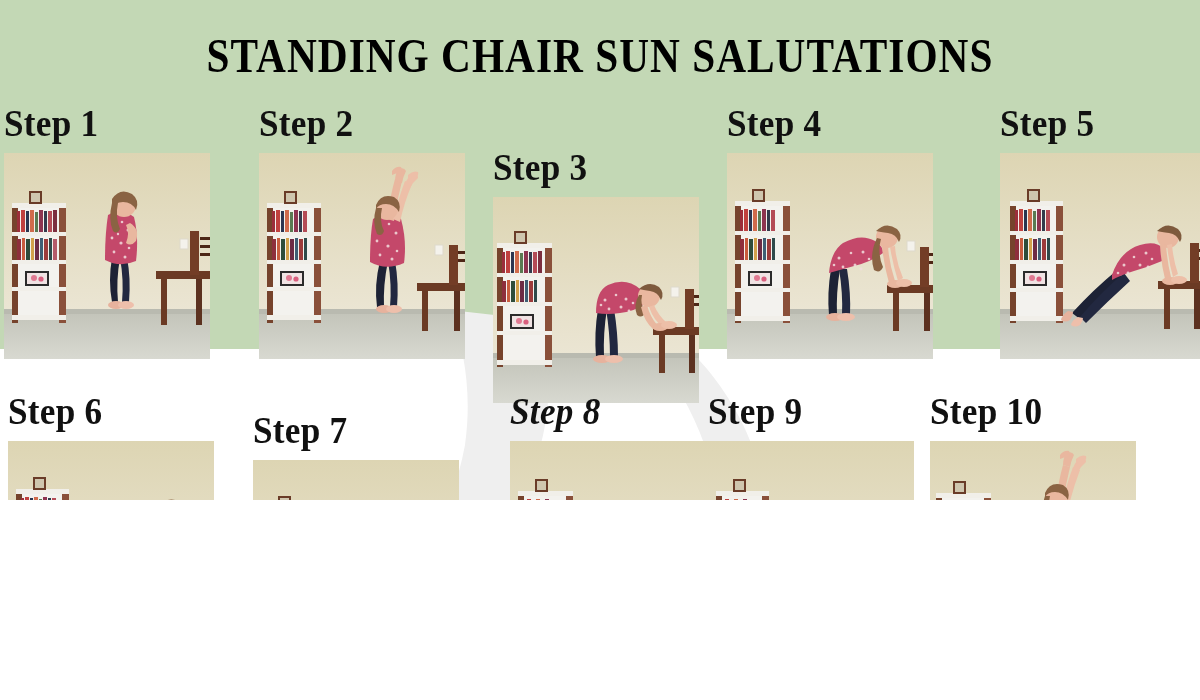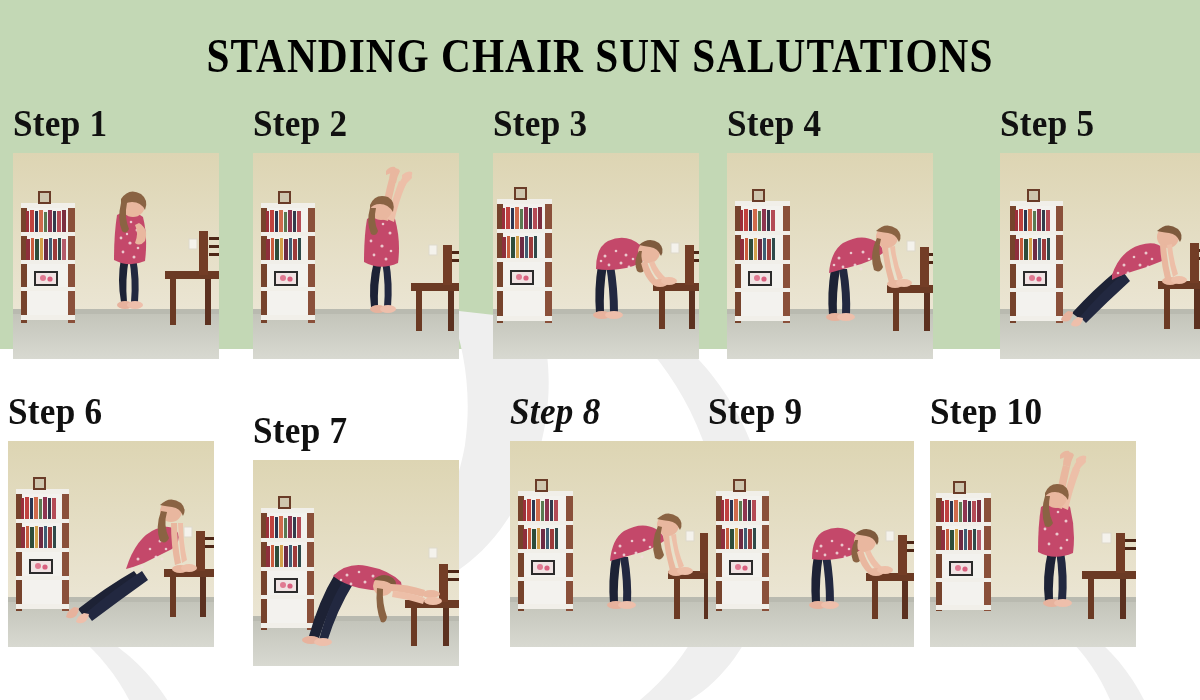--- a/index.html
+++ b/index.html
@@ -3,21 +3,21 @@
 <meta charset="utf-8">
 <style>
   html,body{margin:0;padding:0;}
   body{
     width:1200px;height:700px;
     background:#ffffff;
     font-family:"Liberation Serif", serif;
     overflow:hidden;
     position:relative;
   }
-  #stage{position:relative;width:1200px;height:700px;overflow:hidden;}
+  #stage{position:relative;width:1200px;height:500px;overflow:hidden;}
 
   
   .band-green{
     position:absolute;left:0;top:0;width:1200px;height:349px;
     background:#c3d8b5;
   }
   .band-white{
     position:absolute;left:0;top:349px;width:1200px;height:351px;
     background:#ffffff;
   }
@@ -86,21 +86,21 @@
       <path d="M1085 330 C1140 370 1168 435 1165 500 C1163 545 1145 582 1118 600 L1085 600 C1120 570 1135 525 1130 480 C1124 420 1103 372 1068 338 Z"></path>
       <path d="M1190 410 C1200 455 1196 510 1175 552 L1200 552 L1200 410 Z"></path>
       <path d="M265 620 C310 635 345 665 360 700 L260 700 C250 670 250 642 262 620 Z"></path>
     </g>
   </svg>
 
   <div class="title">STANDING CHAIR SUN SALUTATIONS</div>
 
   <div class="row row1">
 
-    <div class="cell" style="left:13px;">
+    <div class="cell" style="left:4px;">
       <div class="step-label">Step 1</div>
       <div class="photo">
         <svg viewBox="0 0 206 206">
           <defs>
             <linearGradient id="wall1" x1="0" y1="0" x2="0" y2="1">
               <stop offset="0" stop-color="#ddd5b3"></stop>
                 <stop offset="1" stop-color="#efeadd"></stop>
             </linearGradient>
             <linearGradient id="flr1" x1="0" y1="0" x2="0" y2="1">
               <stop offset="0" stop-color="#c3c4ba"></stop>
@@ -181,21 +181,21 @@
             </g>
             <path d="M126 70 q10 6 6 18 q-5 6 -10 2 q4 -10 0 -18z" fill="#e9b79f"></path>
             <circle cx="120" cy="52" r="12" fill="#e9b79f"></circle>
             <path d="M108 46 q8 -12 20 -5 q8 6 4 16 q-4 -8 -13 -8 q-8 0 -11 6z" fill="#8a6343"></path>
             <path d="M108 50 q-4 16 1 28 q4 4 7 -2 q-5 -12 -2 -26z" fill="#8a6343"></path>
           </g>
         </svg>
       </div>
     </div>
 
-    <div class="cell" style="left:253px;">
+    <div class="cell" style="left:259px;">
       <div class="step-label">Step 2</div>
       <div class="photo">
         <svg viewBox="0 0 206 206">
           <rect width="206" height="206" fill="url(#wall1)"></rect>
           <rect y="160" width="206" height="46" fill="url(#flr1)"></rect>
           <rect y="156" width="206" height="5" fill="#b9bab0"></rect>
           <use href="#shelfgrp"></use>
           <g>
             <rect x="10" y="52" width="51" height="115" fill="#f3f2ee"></rect>
             <rect x="8" y="50" width="6" height="120" fill="#76432c"></rect>
@@ -266,21 +266,21 @@
             <path d="M133 18 q4 -5 9 -4 q2 3 -1 6 q-4 0 -8 2z" fill="#e9b79f"></path>
             <path d="M149 22 q5 -5 10 -3 q1 3 -2 5 q-5 0 -8 3z" fill="#edbfa8"></path>
             <ellipse cx="128" cy="56" rx="11" ry="11" fill="#e9b79f"></ellipse>
             <path d="M117 52 q5 -12 18 -8 q8 5 5 15 q-5 -8 -13 -8 q-7 0 -10 5z" fill="#8a6343"></path>
             <path d="M117 55 q-4 14 1 26 q5 3 7 -3 q-5 -10 -2 -23z" fill="#8a6343"></path>
           </g>
         </svg>
       </div>
     </div>
 
-    <div class="cell" style="left:493px;">
+    <div class="cell" style="left:493px;margin-top:44px;">
       <div class="step-label">Step 3</div>
       <div class="photo">
         <svg viewBox="0 0 206 206">
           <rect width="206" height="206" fill="url(#wall1)"></rect>
           <rect y="160" width="206" height="46" fill="url(#flr1)"></rect>
             <rect y="156" width="206" height="5" fill="#b9bab0"></rect>
           <g>
             <rect x="6" y="48" width="52" height="120" fill="#f3f2ee"></rect>
             <rect x="4" y="46" width="6" height="124" fill="#76432c"></rect>
               <rect x="52" y="46" width="7" height="124" fill="#8a503a"></rect>

